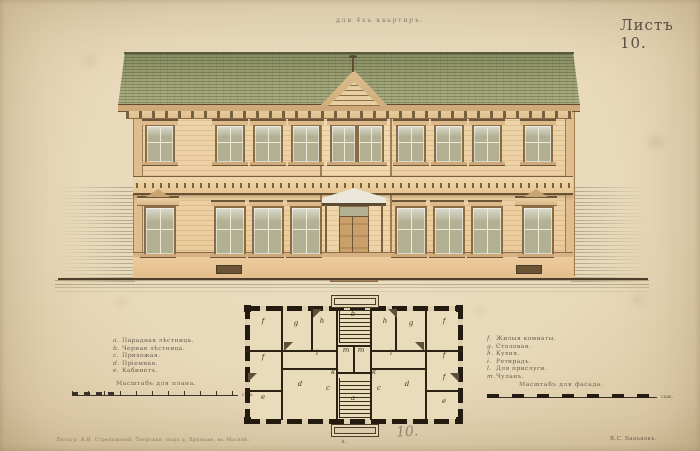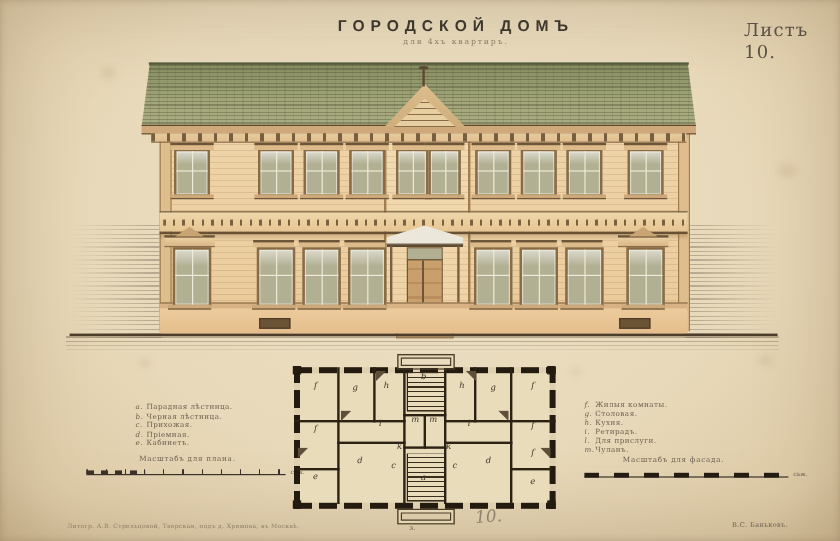--- a/index.html
+++ b/index.html
@@ -148,21 +148,20 @@
 <div id="plate">
 
   <div class="stain" style="left:84px;top:56px;width:12px;height:10px;"></div>
   <div class="stain" style="left:648px;top:136px;width:16px;height:12px;"></div>
   <div class="stain" style="left:476px;top:306px;width:8px;height:7px;"></div>
   <div class="stain" style="left:497px;top:342px;width:6px;height:6px;"></div>
   <div class="stain" style="left:116px;top:298px;width:10px;height:8px;"></div>
   <div class="stain" style="left:632px;top:296px;width:12px;height:9px;"></div>
 
   <div class="abs" id="title-wrap">
-    <div id="page-title">ГОРОДСКОЙ ДОМЪ</div>
     <div id="page-subtitle">для 4хъ квартиръ.</div>
   </div>
   <div class="abs" id="sheet-label">Листъ 10.</div>
 
   <div class="abs hatch" id="sky-hatch-left"></div>
   <div class="abs hatch" id="sky-hatch-right"></div>
   <div class="abs" id="ground-hatch"></div>
 
   <div class="abs" id="wall"></div>
   <div class="abs corner-board" style="left:133px;"></div>

